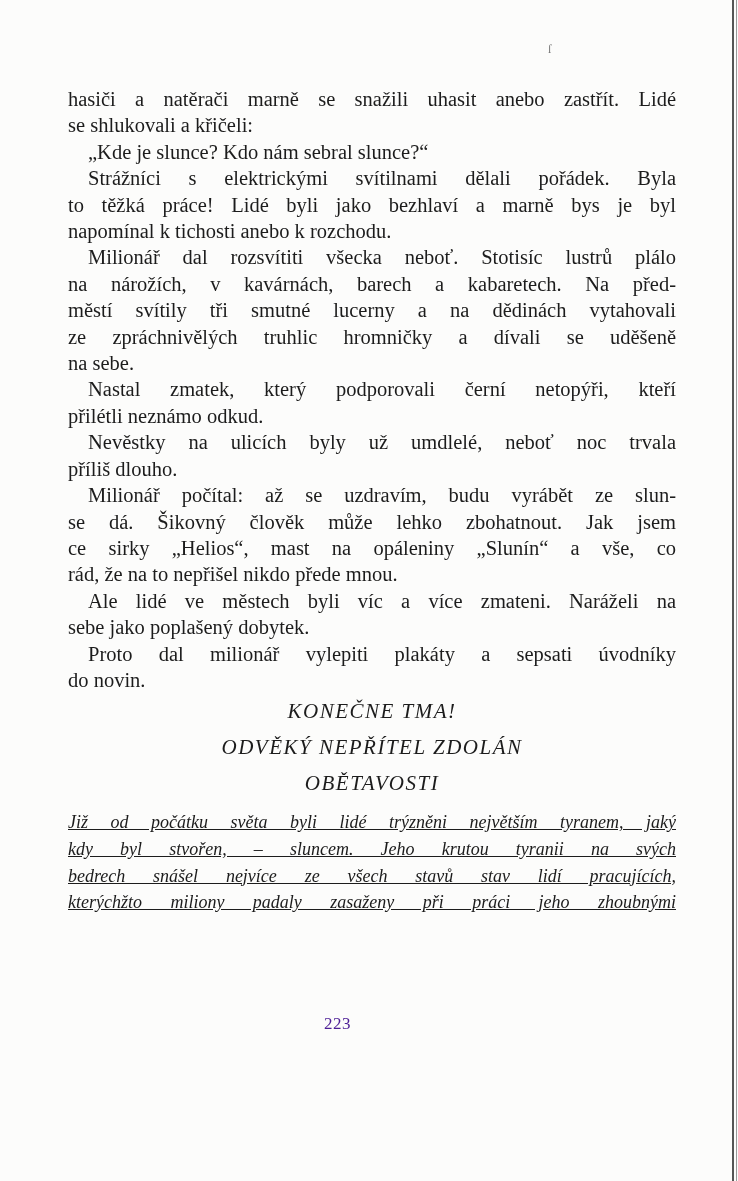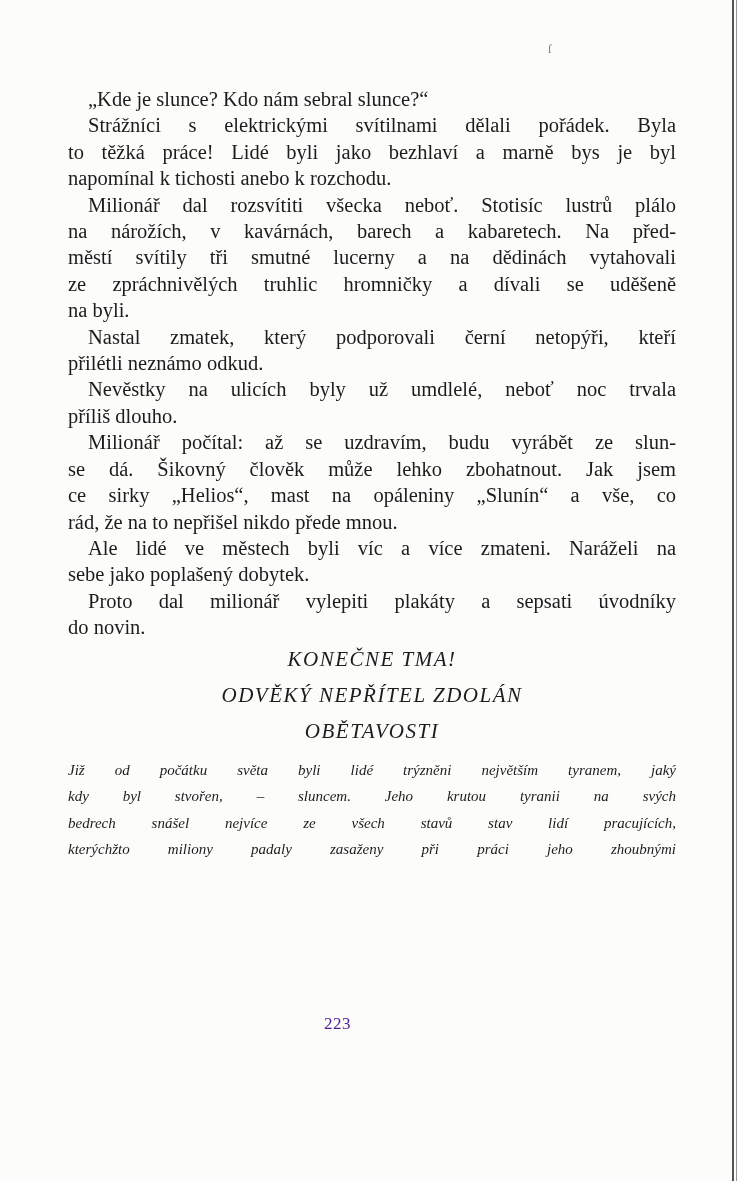--- a/index.html
+++ b/index.html
@@ -74,22 +74,23 @@
     display: block;
     line-height: 36px;
     color: #1c1c1c;
   }
   .headlines {
     margin-top: 0;
     margin-bottom: 8px;
   }
   .italic-para .line {
     font-style: italic;
-    font-size: 15px;
+    font-size: 18px;
     line-height: 26.6px;
+    text-decoration: underline;
   }
   .page-number {
     position: absolute;
     left: 324px;
     top: 1014px;
     font-family: "Liberation Serif", serif;
     font-size: 17px;
     color: #4c1d95;
     letter-spacing: 0.5px;
   }
@@ -97,37 +98,41 @@
 </head>
 <body>
 
 <div class="page">
   <div class="edge-line"></div>
   <div class="edge-line-2"></div>
   <span class="speck">ſ</span>
 
   <div class="text-block">
 
+    <div>
+      <span class="line">hasiči a natěrači marně se snažili uhasit anebo zastřít. Lidé</span>
+      <span class="line last">se shlukovali a křičeli:</span>
+    </div>
 
     <div>
       <span class="line last indent">„Kde je slunce? Kdo nám sebral slunce?“</span>
     </div>
 
     <div>
       <span class="line indent">Strážníci s elektrickými svítilnami dělali pořádek. Byla</span>
       <span class="line">to těžká práce! Lidé byli jako bezhlaví a marně bys je byl</span>
       <span class="line last">napomínal k tichosti anebo k rozchodu.</span>
     </div>
 
     <div>
       <span class="line indent">Milionář dal rozsvítiti všecka neboť. Stotisíc lustrů plálo</span>
       <span class="line">na nárožích, v kavárnách, barech a kabaretech. Na před-</span>
       <span class="line">městí svítily tři smutné lucerny a na dědinách vytahovali</span>
       <span class="line">ze zpráchnivělých truhlic hromničky a dívali se uděšeně</span>
-      <span class="line last">na byli.</span>
+      <span class="line last">na sebe.</span>
     </div>
 
     <div>
       <span class="line indent">Nastal zmatek, který podporovali černí netopýři, kteří</span>
       <span class="line last">přilétli neznámo odkud.</span>
     </div>
 
     <div>
       <span class="line indent">Nevěstky na ulicích byly už umdlelé, neboť noc trvala</span>
       <span class="line last">příliš dlouho.</span>

